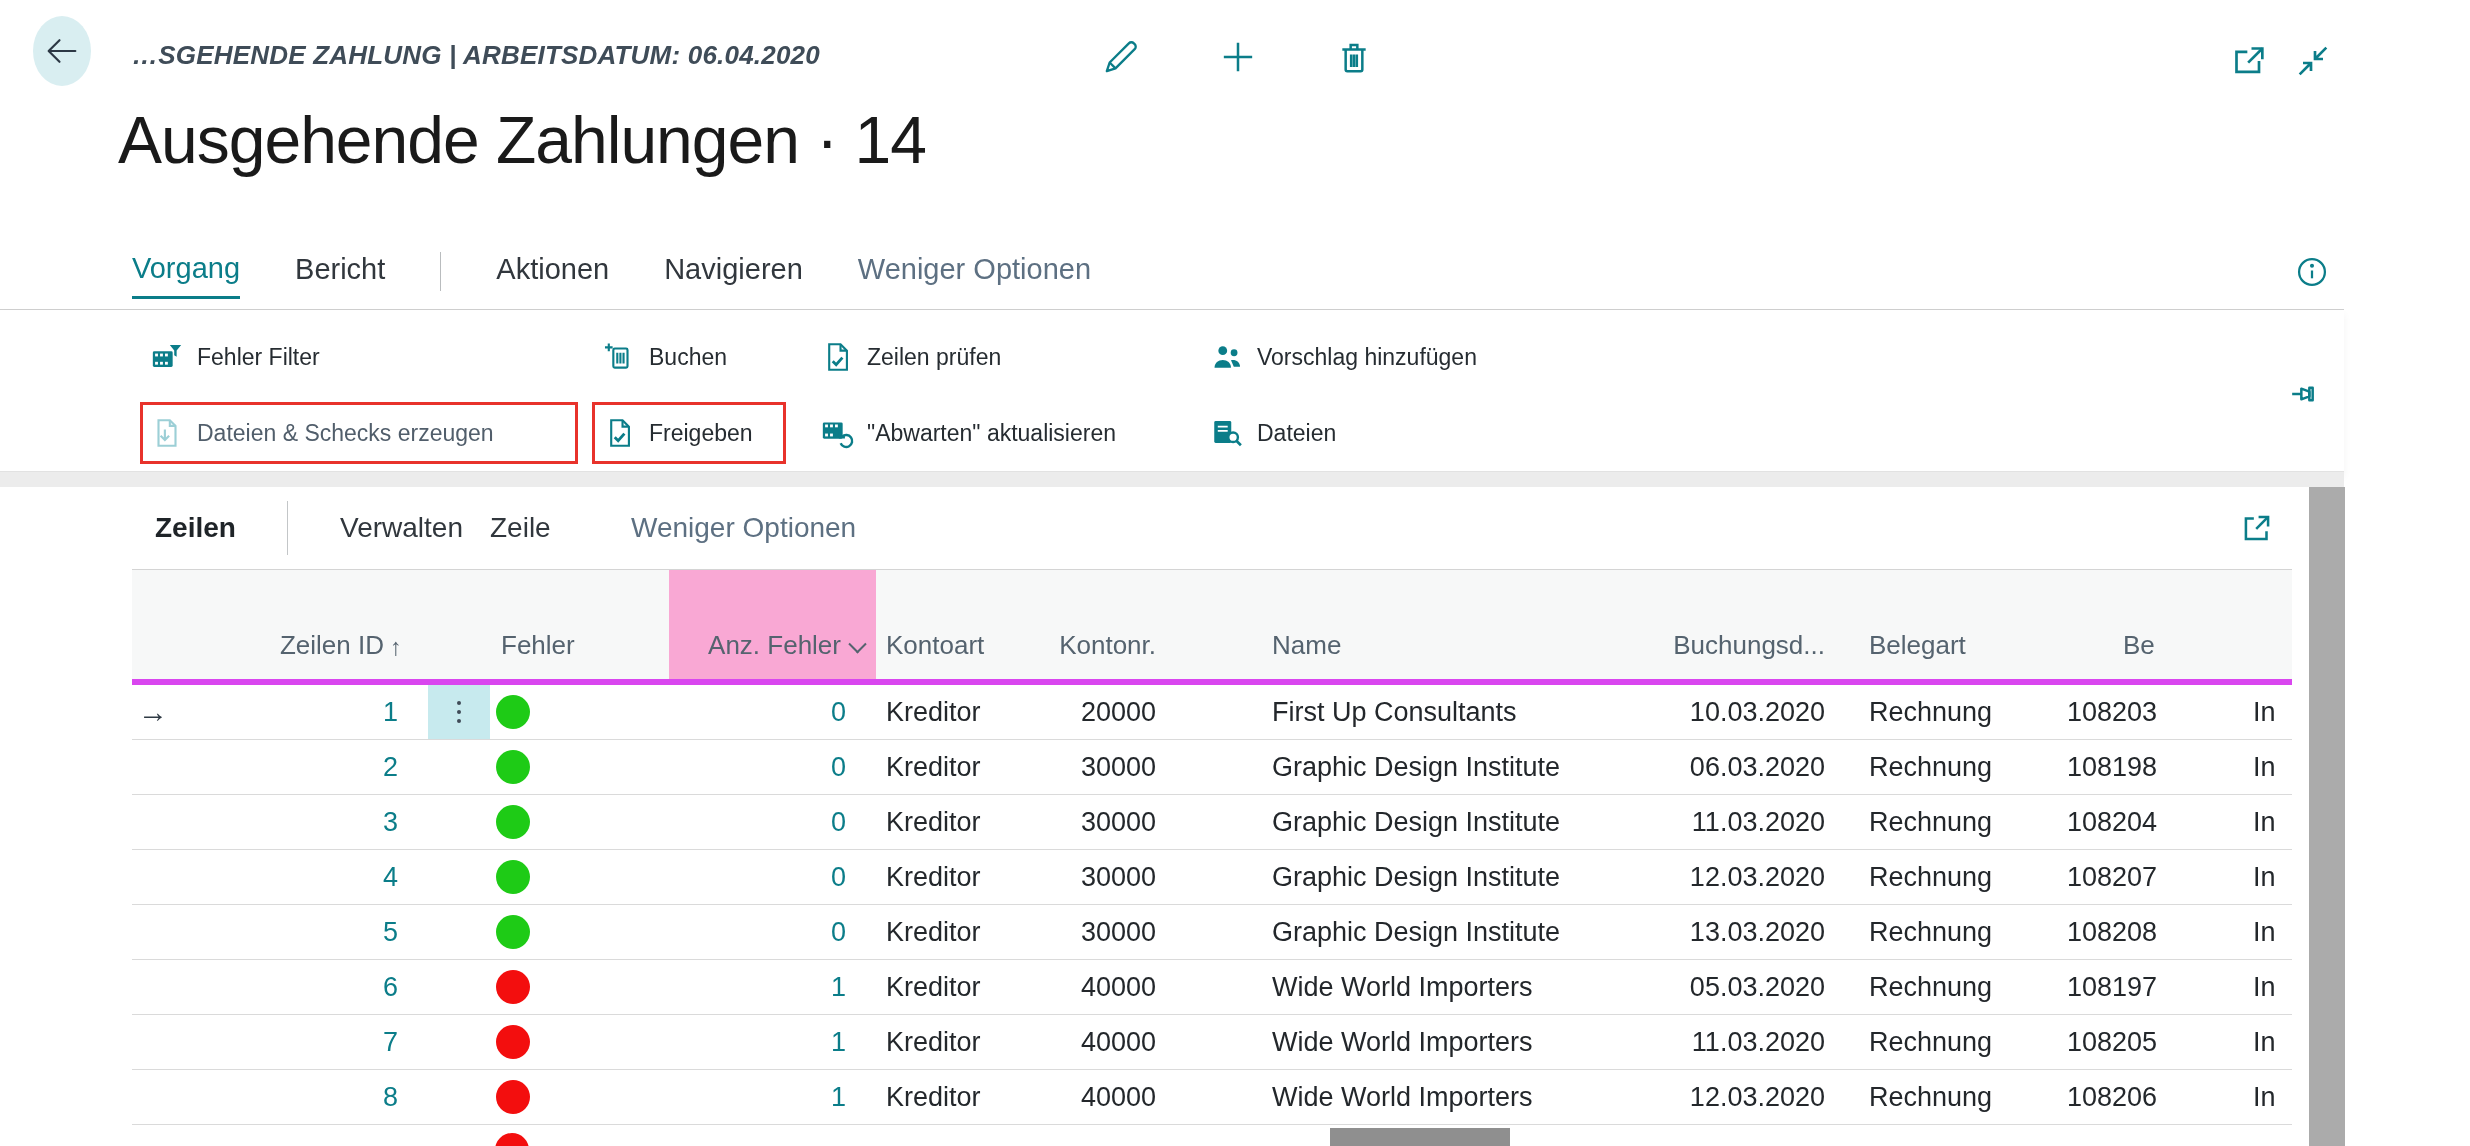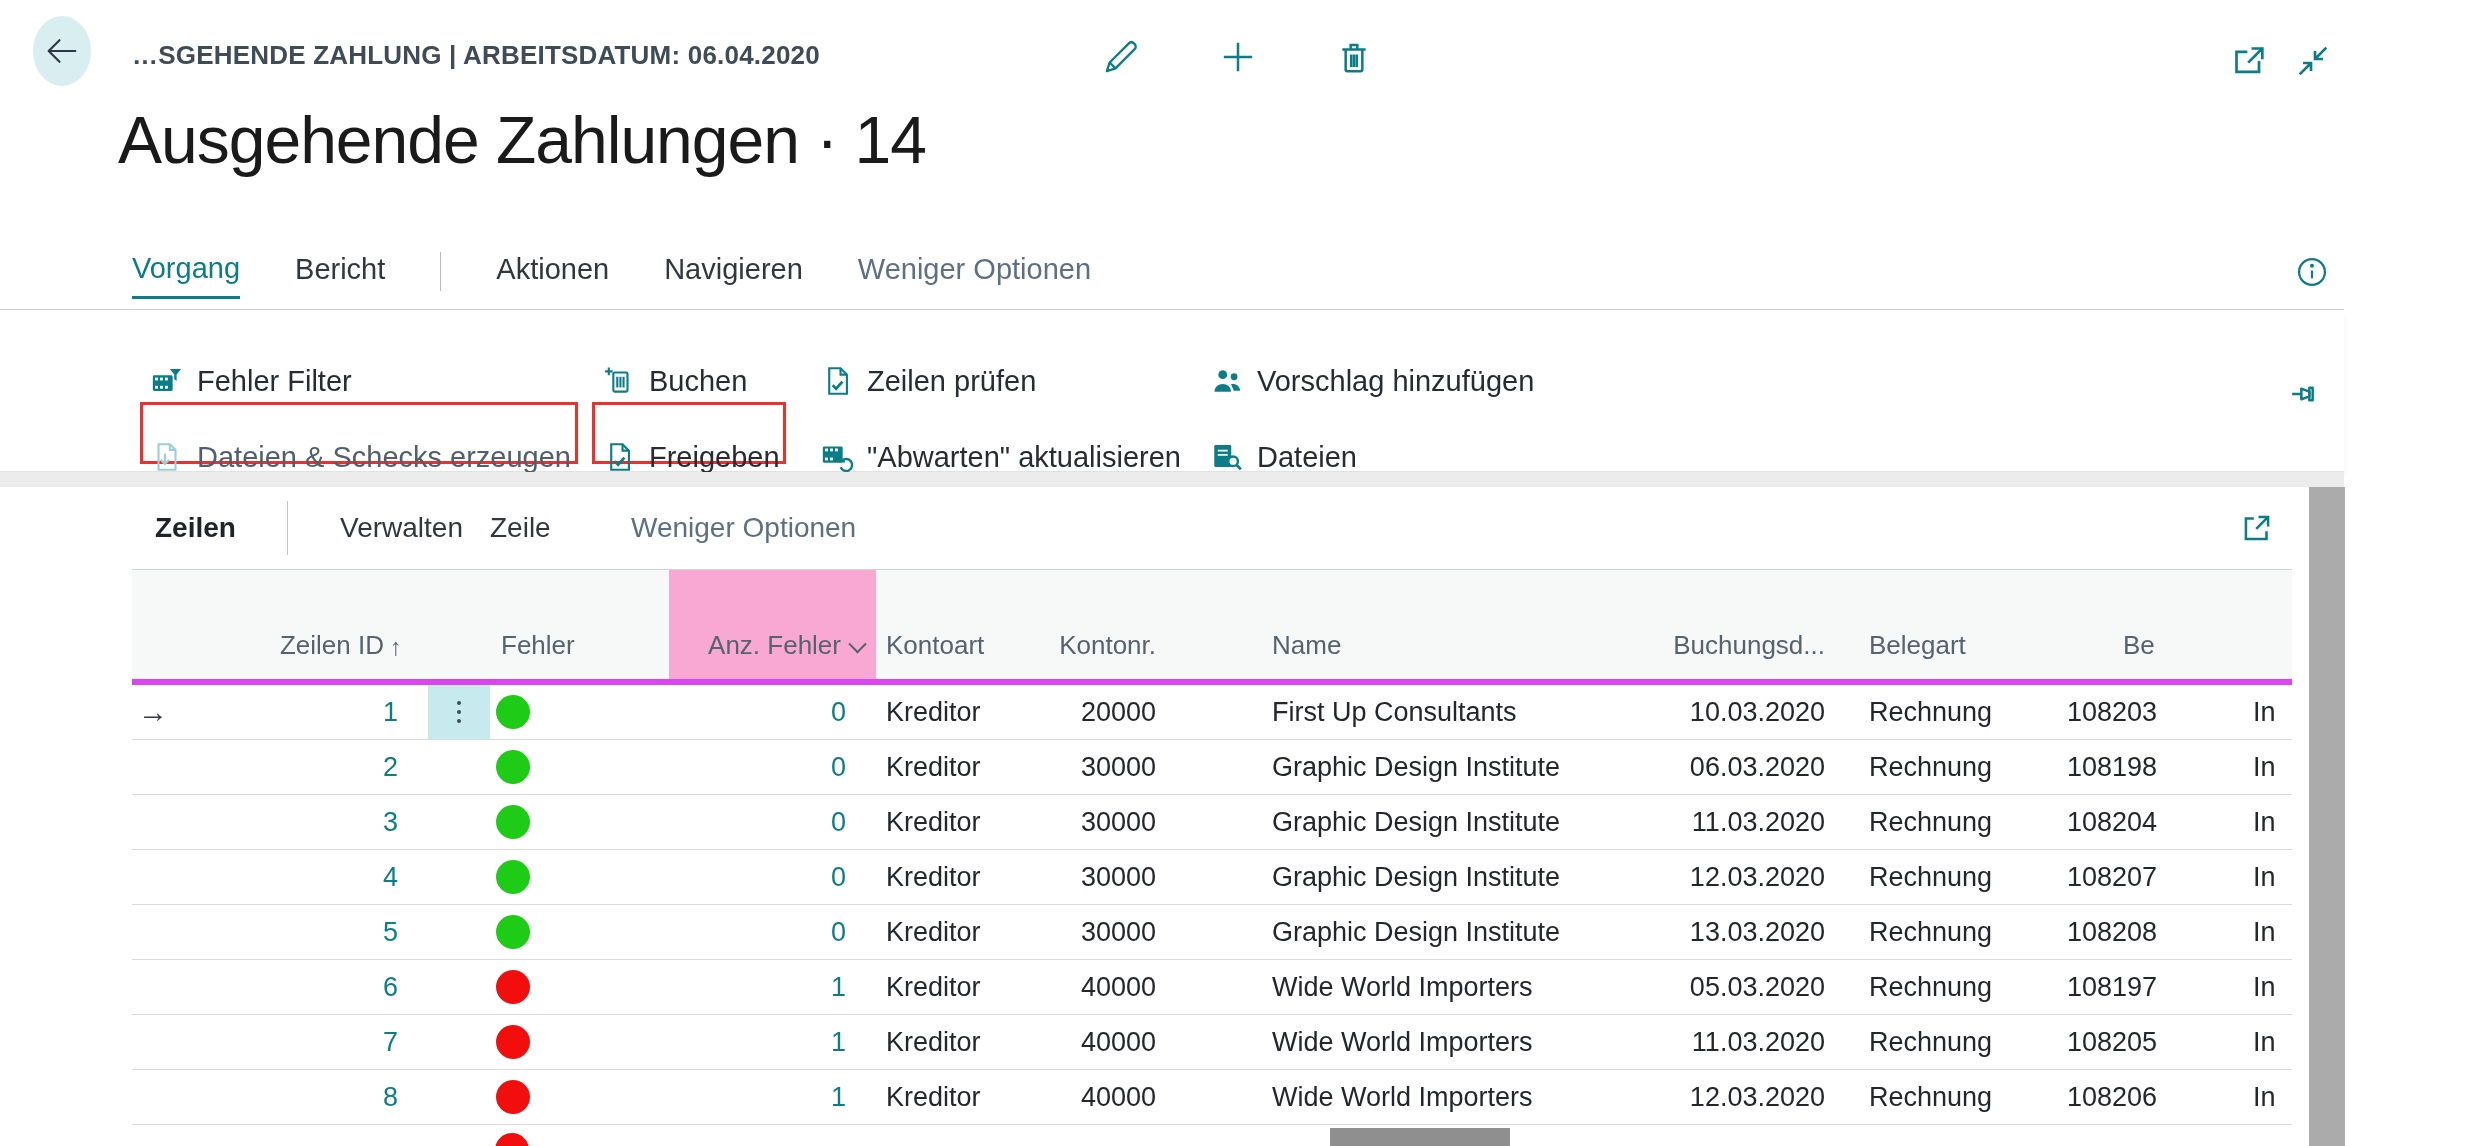--- a/index.html
+++ b/index.html
@@ -3,42 +3,42 @@
 <meta charset="utf-8">
 <style>
   * { margin:0; padding:0; box-sizing:border-box; }
   body { background:#fff; font-family:"Liberation Sans","DejaVu Sans",sans-serif; }
   .screen { position:relative; width:2470px; height:1146px; background:#fff; overflow:hidden; }
 
   
   .back-btn { position:absolute; left:33px; top:16px; width:58px; height:70px; border-radius:50%;
     background:#d9eef1; display:flex; align-items:center; justify-content:center; color:#2c3845; cursor:pointer; }
   .back-btn svg { width:40px; height:40px; }
-  .caption { position:absolute; left:132px; top:40px; font-size:26px; font-weight:700; color:#3f4c58; letter-spacing:.2px; }
+  .caption { position:absolute; left:132px; top:40px; font-size:26px; font-weight:700; color:#3f4c58; letter-spacing:.2px;font-style:italic; }
   .tool-btn { position:absolute; top:36px; width:42px; height:42px; color:#0b7d89; display:flex; align-items:center; justify-content:center; cursor:pointer; }
   .tool-btn svg { width:40px; height:40px; }
   .tb-edit { left:1100px; } .tb-add { left:1217px; } .tb-del { left:1333px; }
   .tb-open { left:2228px; top:40px; } .tb-collapse { left:2292px; top:40px; }
 
   .page-title { position:absolute; left:118px; top:102px; font-size:66px; font-weight:300; color:#1a1a1a; letter-spacing:-1px; }
 
   
   .menubar { position:absolute; left:0; top:240px; width:2344px; height:70px; border-bottom:1px solid #cfcfcf;
     display:flex; align-items:stretch; padding-left:132px; gap:55px; background:#fff; }
   .menu-item { display:flex; align-items:center; font-size:29px; color:#31373d; margin-bottom:10px; cursor:pointer; }
   .menu-item.active { color:#0b7d89; border-bottom:3px solid #0b7d89; }
   .menu-item.muted { color:#5d7082; }
   .menu-divider { width:1px; background:#b9bcbe; margin:12px 0 18px 0; }
   .info-btn { position:absolute; left:2294px; top:254px; width:36px; height:36px; color:#0b7d89; cursor:pointer; }
   .info-btn svg { width:36px; height:36px; }
 
   
   .action-panel { position:absolute; left:0; top:310px; width:2344px; height:162px; background:#fff;
     border-bottom:1px solid #e2e2e2; box-shadow:0 5px 8px rgba(0,0,0,.05); }
-  .action-item { position:absolute; display:flex; align-items:center; gap:13px; font-size:29px; color:#262c31; cursor:pointer; height:40px;margin-top:24px; }
+  .action-item { position:absolute; display:flex; align-items:center; gap:13px; font-size:23px; color:#262c31; cursor:pointer; height:40px; }
   .action-item svg { width:34px; height:34px; flex:0 0 auto; }
   .ai-icon { color:#0b7d89; display:flex; }
   .action-item.disabled { color:#515e6b; }
   .action-item.disabled .ai-icon { color:#9ccfd6; }
   .r1 { top:27px; } .r2 { top:103px; }
   .col1 { left:150px; } .col2 { left:602px; } .col3 { left:820px; } .col4 { left:1210px; }
   .red-box { position:absolute; top:92px; height:62px; border:3px solid #e8322b; }
   .red-box.b1 { left:140px; width:438px; }
   .red-box.b2 { left:592px; width:194px; }
   .pin-btn { position:absolute; left:2288px; top:64px; width:40px; height:40px; color:#0b7d89; cursor:pointer; }

